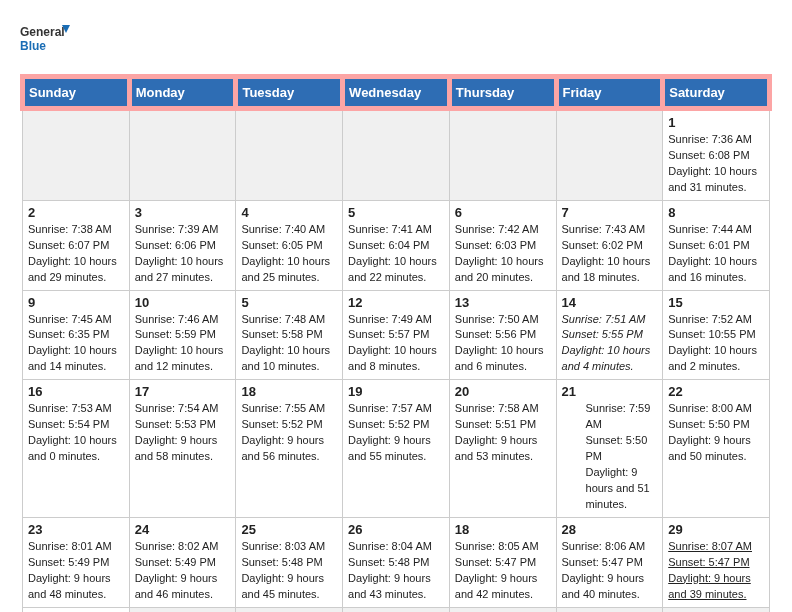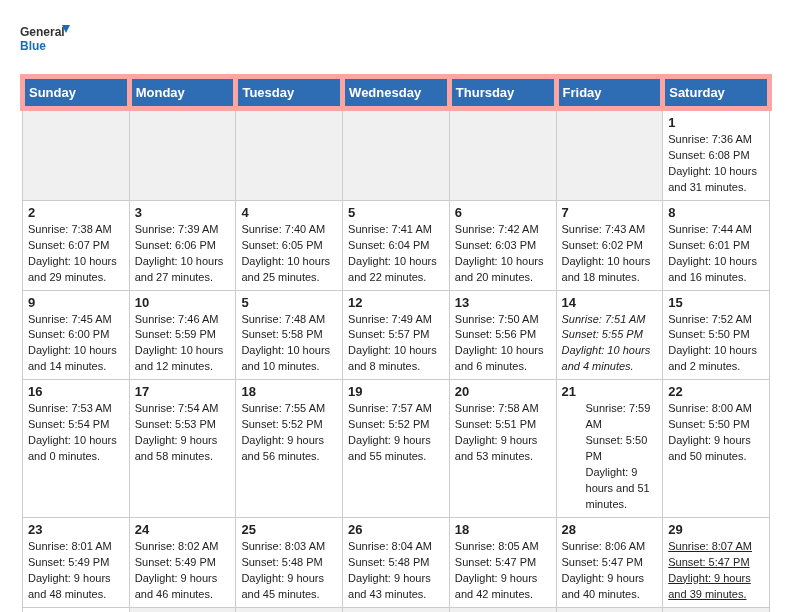--- a/index.html
+++ b/index.html
@@ -154,21 +154,21 @@
           <div class="day-number">8</div>
           <div class="day-info" style="white-space: pre-line;">Sunrise: 7:44 AM
 Sunset: 6:01 PM
 Daylight: 10 hours and 16 minutes.</div>
         </td>
       </tr>
       <tr>
         <td>
           <div class="day-number">9</div>
           <div class="day-info" style="white-space: pre-line;">Sunrise: 7:45 AM
-Sunset: 6:00 PM
+Sunset: 6:35 PM
 Daylight: 10 hours and 14 minutes.</div>
         </td>
         <td>
           <div class="day-number">10</div>
           <div class="day-info" style="white-space: pre-line;">Sunrise: 7:46 AM
 Sunset: 5:59 PM
 Daylight: 10 hours and 12 minutes.</div>
         </td>
         <td>
           <div class="day-number">5</div>
@@ -190,21 +190,21 @@
         </td>
         <td>
           <div class="day-number">14</div>
           <div class="day-info" style="white-space: pre-line; font-style: italic;">Sunrise: 7:51 AM
 Sunset: 5:55 PM
 Daylight: 10 hours and 4 minutes.</div>
         </td>
         <td>
           <div class="day-number">15</div>
           <div class="day-info" style="white-space: pre-line;">Sunrise: 7:52 AM
-Sunset: 5:50 PM
+Sunset: 10:55 PM
 Daylight: 10 hours and 2 minutes.</div>
         </td>
       </tr>
       <tr>
         <td>
           <div class="day-number">16</div>
           <div class="day-info" style="white-space: pre-line;">Sunrise: 7:53 AM
 Sunset: 5:54 PM
 Daylight: 10 hours and 0 minutes.</div>
         </td>

